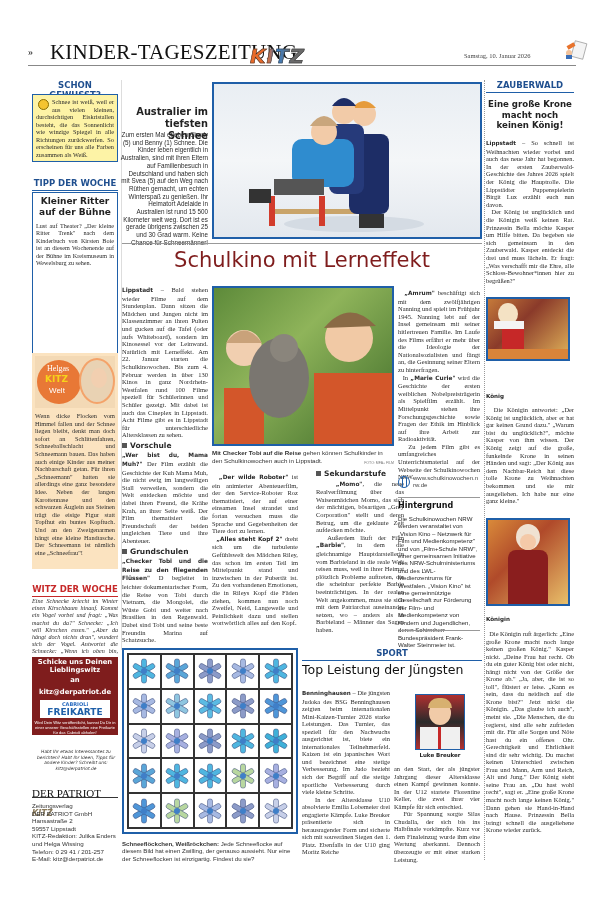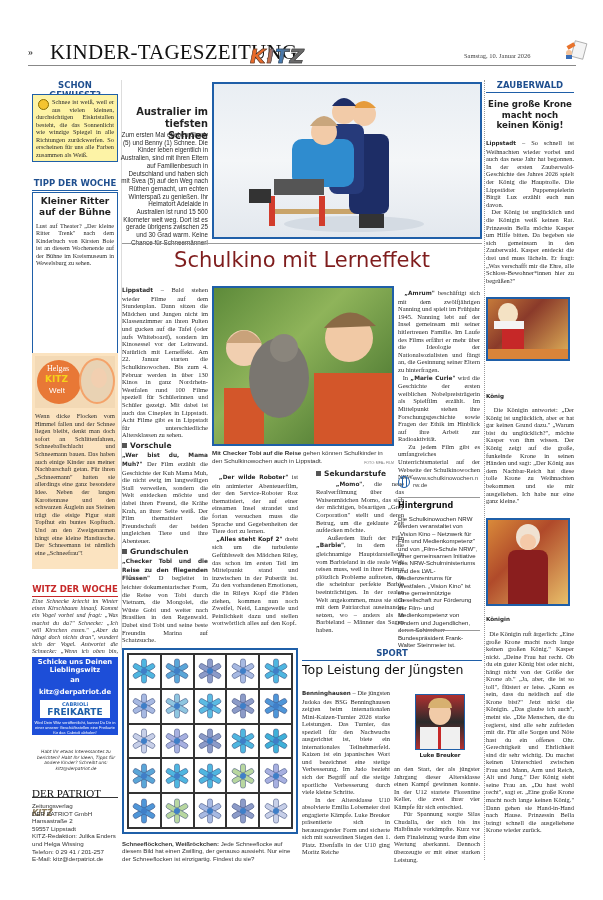--- a/index.html
+++ b/index.html
@@ -55,21 +55,21 @@
     <div style="position:absolute; left:56px; top:12px; width:16px; height:20px; border-radius:50%; background:#f2cfb0;"></div>
     <span style="position:absolute; left:12px; top:8px; font-size:8px; color:#fff; font-family:Liberation Serif, serif;">Helgas</span>
     <span style="position:absolute; left:10px; top:18px; font-size:9px; font-weight:bold; color:#f7d21a; font-family:'DejaVu Sans',sans-serif;">KITZ</span>
     <span style="position:absolute; left:14px; top:30px; font-size:8px; color:#fff; font-family:Liberation Sans, sans-serif;">Welt</span>
   </div>
   <div class="body-text" style="font-size:6.3px; line-height:7.6px;">Wenn dicke Flocken vom Himmel fallen und der Schnee liegen bleibt, denkt man doch sofort an Schlittenfahren, Schneeballschlacht und Schneemann bauen. Das haben auch einige Kinder aus meiner Nachbarschaft getan. Für ihren „Schneemann" hatten sie allerdings eine ganz besondere Idee. Neben der langen Karottennase und den schwarzen Äuglein aus Steinen trägt die eisige Figur statt Topfhut ein buntes Kopftuch. Und an den Zweigenarmen hängt eine kleine Handtasche. Der Schneemann ist nämlich eine „Schneefrau"!</div>
 </div>
 
 <div class="abs section-head red" style="left:32px; top:584px; width:86px;">WITZ DER WOCHE</div>
 <div class="abs body-text" style="left:32px; top:598px; width:86px; font-style:italic; font-size:6.1px; line-height:7.2px;">Eine Schnecke kriecht im Winter einen Kirschbaum hinauf. Kommt ein Vogel vorbei und fragt: „Was machst du da?" Schnecke: „Ich will Kirschen essen." „Aber da hängt doch nichts dran", wundert sich der Vogel. Antwortet die Schnecke: „Wenn ich oben bin, schon!"</div>
-<div class="abs" style="left:32px; top:657px; width:86px; height:78px; background:#1d4ed8; padding:2px; text-align:center;">
+<div class="abs" style="left:32px; top:657px; width:86px; height:78px; background:#7f1d1d; padding:2px; text-align:center;">
   <div style="font-family:'DejaVu Sans',sans-serif; font-weight:bold; font-size:6.8px; line-height:7.5px; color:#fff;">Schicke uns Deinen Lieblingswitz</div>
   <div style="font-family:'DejaVu Sans',sans-serif; font-weight:bold; font-size:6.8px; line-height:12px; color:#fff;">an kitz@derpatriot.de</div>
   <div style="background:#fff; margin:2px 6px; padding:1px 0;">
     <div style="font-family:'DejaVu Sans',sans-serif; font-size:5px; color:#2a6cc0; font-weight:bold;">CABRIOLi</div>
     <div style="font-family:'DejaVu Sans',sans-serif; font-weight:bold; font-size:9px; color:#1f5fa8;">FREIKARTE</div>
   </div>
   <div style="font-family:'Liberation Sans',sans-serif; font-size:4px; line-height:5px; color:#fff;">Wird Dein Witz veröffentlicht, kannst Du Dir in einer unserer Geschäftsstellen eine Freikarte für das Cabrioli abholen!</div>
 </div>
 
 <div class="abs" style="left:36px; top:749px; width:80px; font-family:'DejaVu Sans',sans-serif; font-size:4.4px; line-height:5.6px; text-align:center; color:#333; font-style:italic;">Habt Ihr etwas Interessantes zu berichten? Habt Ihr Ideen, Tipps für andere Kinder? Schreibt uns: kitz@derpatriot.de</div>

